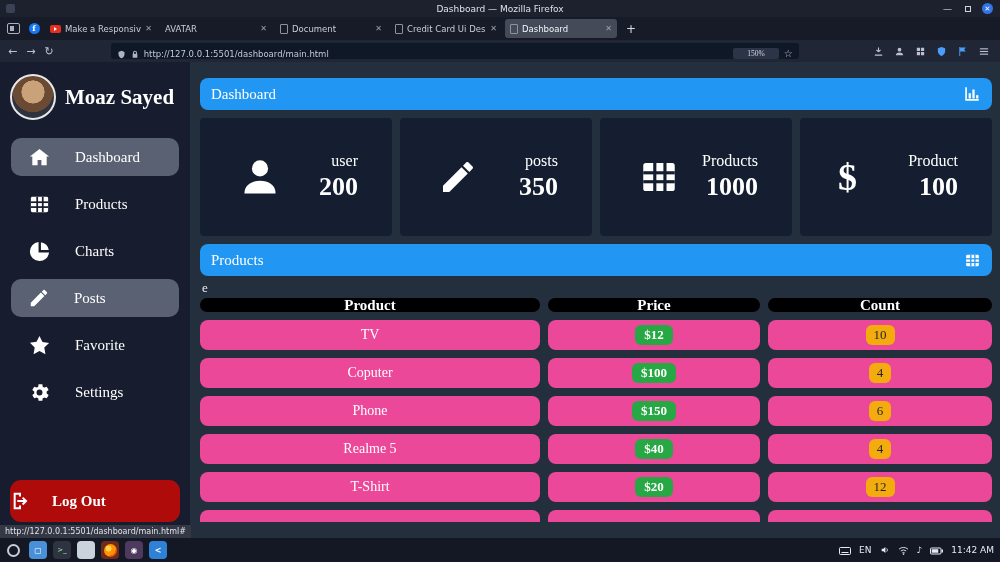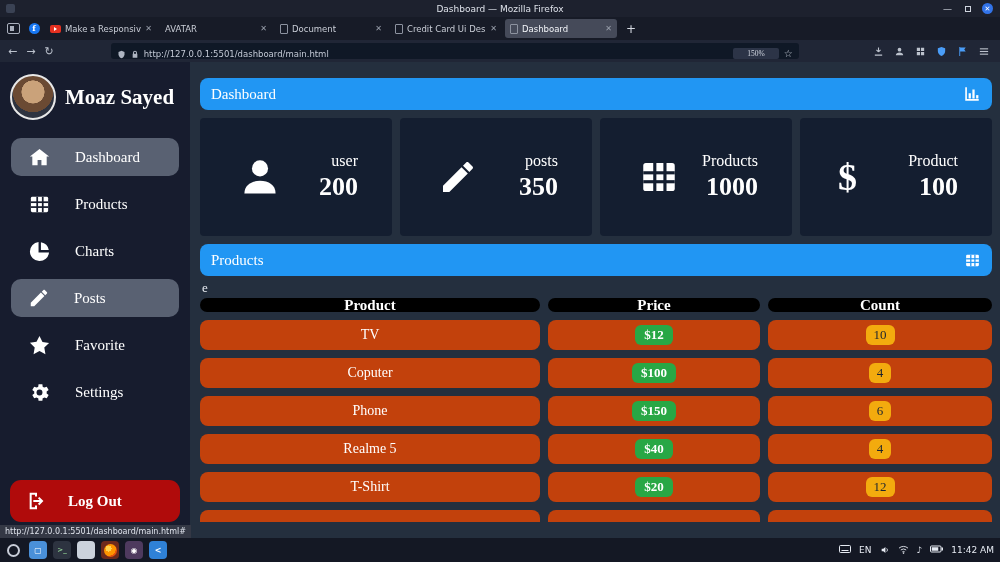--- a/index.html
+++ b/index.html
@@ -46,55 +46,55 @@
 
   
   .sidebar { width:190px; flex:0 0 190px; background:#171c2e; display:flex; flex-direction:column; overflow:hidden; font-family:"Liberation Serif", serif; }
   .profile { display:flex; align-items:center; gap:9px; padding:12px 8px 10px 10px; }
   .avatar { width:46px; height:46px; border-radius:50%; border:2px solid #e8e8e8; background:radial-gradient(circle at 50% 38%, #caa27a 0 34%, #6b4a33 35% 60%, #2e3340 61%); flex:0 0 auto; }
   .profile-name { color:#fff; font-weight:bold; font-size:21px; }
   .menu { display:flex; flex-direction:column; gap:9px; margin-top:8px; }
   .menu-item { height:38px; margin:0 11px; border-radius:10px; display:flex; align-items:center; gap:24px; padding-left:17px; color:#fff; font-size:15px; }
   .menu-item.active { background:rgba(130,140,156,0.62); }
   .menu-item svg { flex:0 0 auto; }
-  .logout-btn { margin:auto 10px 16px 10px; height:42px; border-radius:11px; background:#b00b0b; color:#fff; font-size:15px; font-weight:bold; display:flex; align-items:center; gap:20px; padding-left:16px; }
+  .logout-btn { margin:auto 10px 16px 10px; height:42px; border-radius:11px; background:#b00b0b; color:#fff; font-size:15px; font-weight:bold; display:flex; align-items:center; gap:20px; padding-left:0; }
 
   
   .main { flex:1; background:#242f3e; padding:16px 8px 0 10px; overflow:hidden; font-family:"Liberation Serif", serif; }
   .bluebar { height:32px; background:#2196f3; border-radius:8px; display:flex; align-items:center; justify-content:space-between; padding:0 11px; color:#fff; font-size:15px; }
   .stats { margin-top:8px; display:grid; grid-template-columns:repeat(4,1fr); gap:8px; }
   .stat-card { height:118px; background:#141e30; border-radius:4px; display:flex; align-items:center; justify-content:space-between; padding:0 34px 0 38px; }
   .stat-text { text-align:right; color:#fff; }
   .stat-label { font-size:16px; }
   .stat-value { font-size:26px; font-weight:bold; margin-top:2px; }
   .dollar { color:#fff; font-size:38px; font-weight:bold; }
   .products-bar { margin-top:8px; }
   .stray { color:#e8ecf2; font-size:13px; margin:4px 0 2px 2px; height:16px; }
   .table { margin-top:2px; display:grid; grid-template-columns:340px 212px 1fr; gap:8px; }
   .th { height:14px; background:#000000; border-radius:12px; color:#fff; font-weight:bold; font-size:15px; display:flex; align-items:center; justify-content:center; }
-  .td { height:30px; background:#c2410c; border-radius:8px; color:#fff; font-size:14px; display:flex; align-items:center; justify-content:center; }
+  .td { height:30px; background:#ec4899; border-radius:8px; color:#fff; font-size:14px; display:flex; align-items:center; justify-content:center; }
   .badge-green { background:#28a745; color:#fff; font-size:13px; font-weight:bold; padding:2px 9px; border-radius:6px; }
   .badge-yellow { background:#f3ab0e; color:#1b2430; font-size:13px; font-weight:normal; padding:2px 8px; border-radius:6px; }
   .td.sliver { height:12px; border-radius:8px 8px 0 0; }
 
   
   .linkpreview { position:absolute; left:0; bottom:24px; background:#343845; color:#dfe3ec; font-size:8px; padding:2px 5px; z-index:5; }
 
   
   .taskbar { height:24px; flex:0 0 24px; background:#141824; display:flex; align-items:center; padding:0 6px 0 4px; gap:6px; }
   .dock-ic { width:18px; height:18px; border-radius:4px; display:flex; align-items:center; justify-content:center; font-size:8px; color:#fff; }
   .dock-activities { border:2px solid #c8cdd8; border-radius:50%; width:13px; height:13px; margin:0 3px; }
   .dock-files { background:#4a90d9; }
   .dock-terminal { background:#2d3340; color:#9fe8a0; font-size:7px; }
   .dock-editor { background:#cbd2dc; }
   .dock-firefox { background:#6e2a1c; }
   .ff-ball { width:13px; height:13px; border-radius:50%; background:radial-gradient(circle at 35% 35%, #ffd24d 0 25%, #ff9500 26% 60%, #e8540c 61%); }
   .dock-image { background:#4e3a5e; }
   .dock-code { background:#2f81d7; font-weight:bold; }
-  .tray { margin-left:auto; display:flex; align-items:flex-start; gap:8px; color:#e6eaf2; font-size:9px; }
+  .tray { margin-left:auto; display:flex; align-items:flex-end; gap:8px; color:#e6eaf2; font-size:9px; }
   .tray svg { display:block; }
 </style>
 </head>
 <body>
 
 <div class="screen">
 
   <div class="titlebar">
     <div class="win-icon"></div>
     <div class="titlebar-title">Dashboard — Mozilla Firefox</div>

